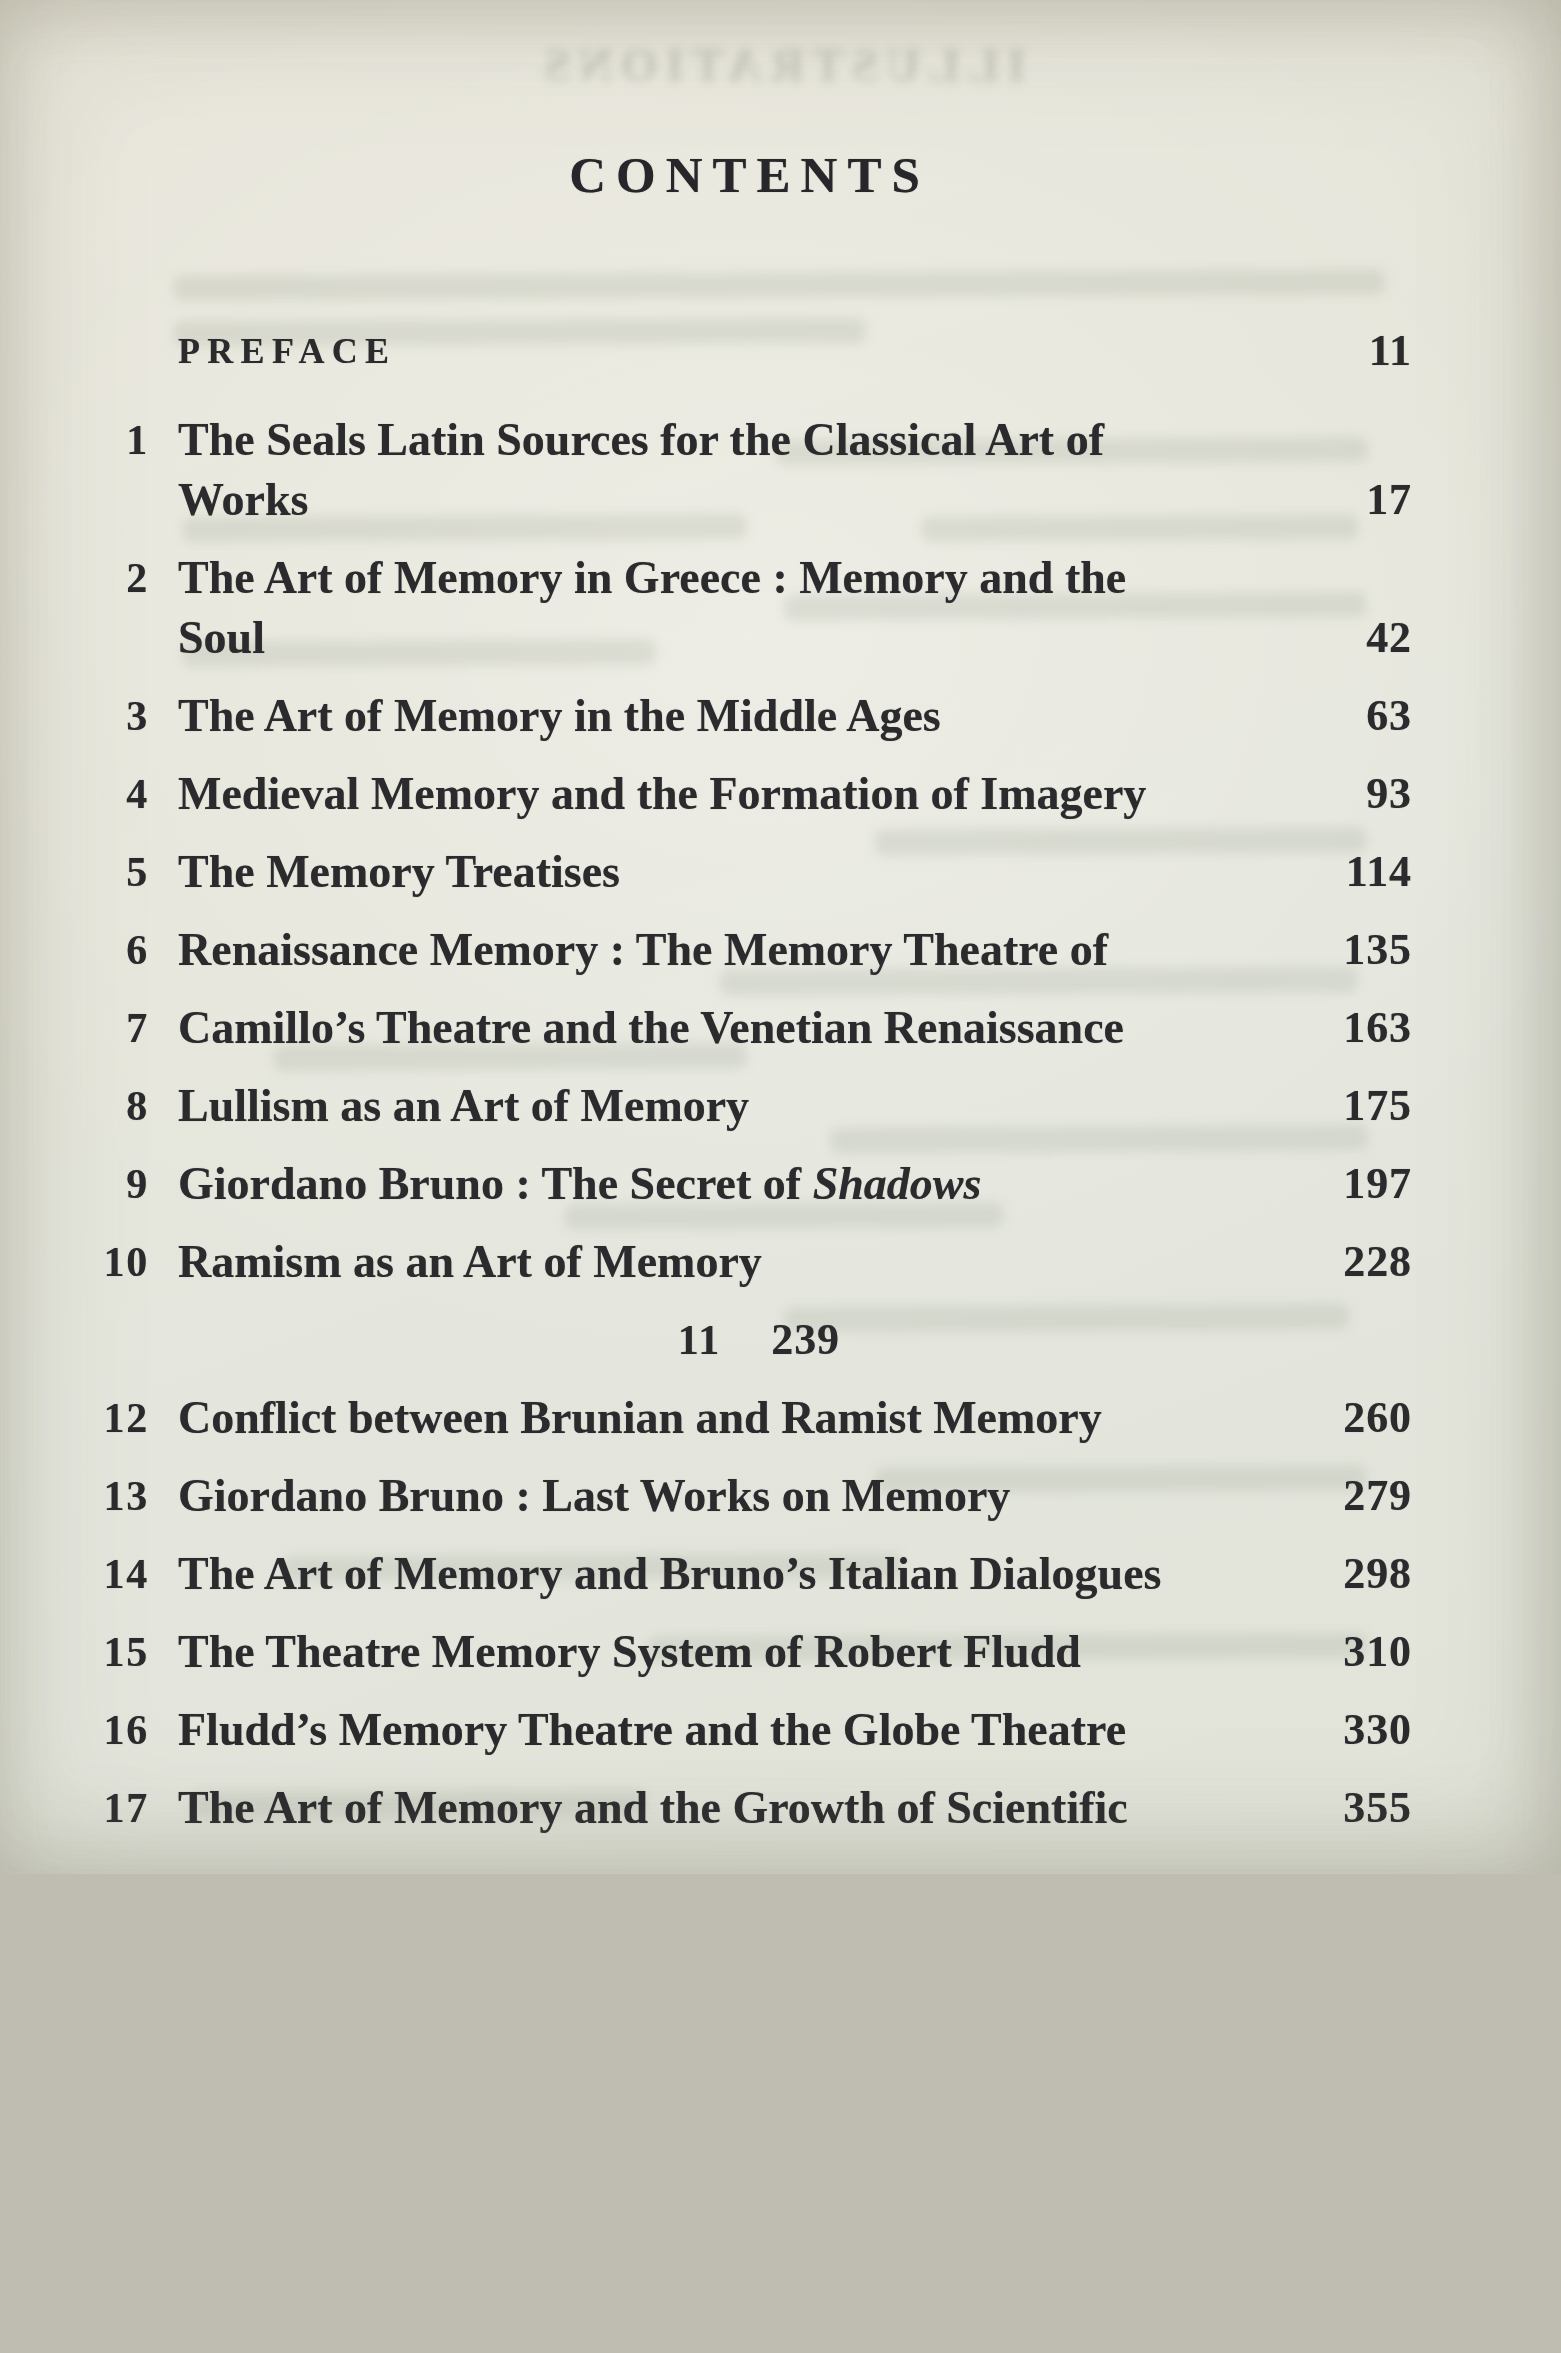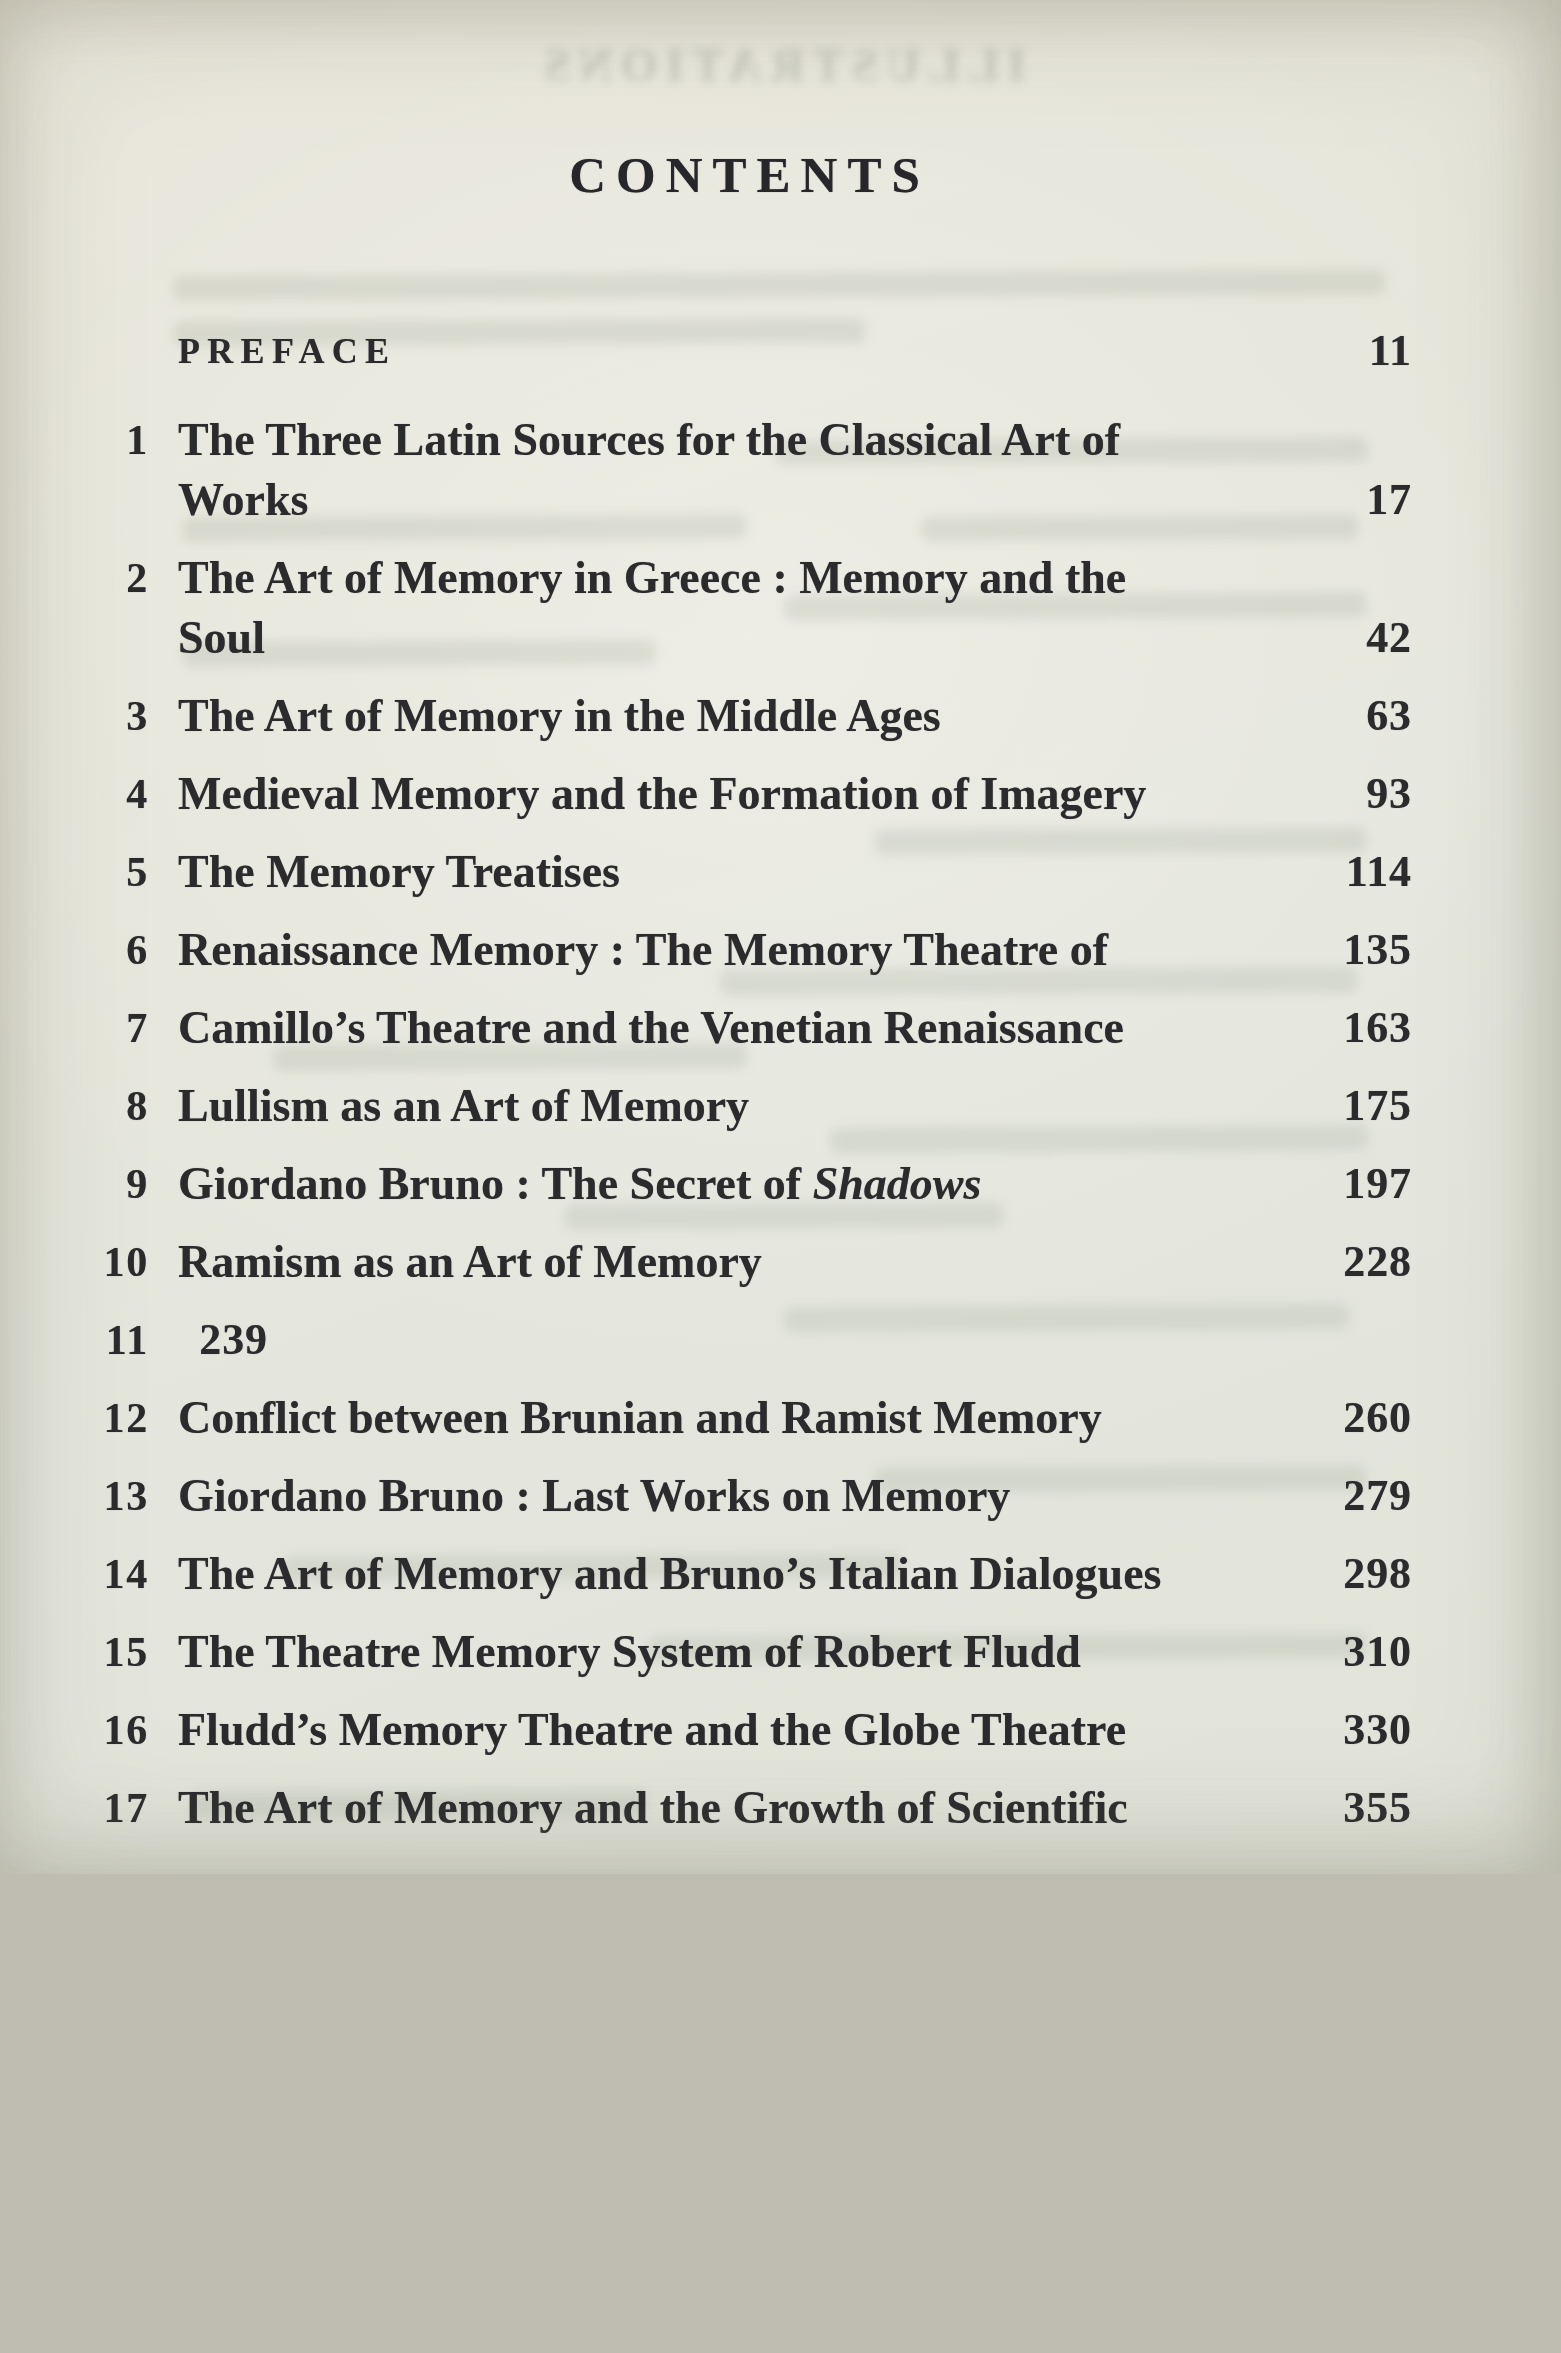--- a/index.html
+++ b/index.html
@@ -50,20 +50,21 @@
     letter-spacing:10px;
     color:#27272b;
     text-shadow:0 0 0.9px rgba(40,40,48,0.55);
   }
   .toc{margin-top:113px;}
   .row{
     display:flex;align-items:flex-end;
     margin-bottom:18px;
     font-size:46px;line-height:60px;font-weight:700;
     text-shadow:0 0 0.9px rgba(40,40,48,0.45);
+    justify-content:center;
   }
   .num{
     flex:none;width:62px;text-align:right;
     align-self:flex-start;
     font-size:42px;letter-spacing:1.8px;
   }
   .title{flex:1;margin-left:29px;min-width:0;}
   .t1{white-space:nowrap;}
   .t1 i{font-weight:700;}
   .l2{display:block;white-space:nowrap;}
@@ -113,21 +114,21 @@
     <div class="toc">
 
       <div class="row caps gap-preface">
         <span class="num"></span>
         <span class="title"><span class="t1"><span>PREFACE</span><i></i></span><span class="l2"></span></span>
         <span class="pageno">11</span>
       </div>
 
       <div class="row">
         <span class="num">1</span>
-        <span class="title"><span class="t1"><span>The Three Latin Sources for the Classical Art of</span><i></i></span><span class="l2">Works</span></span>
+        <span class="title"><span class="t1"><span>The Seals Latin Sources for the Classical Art of</span><i></i></span><span class="l2">Works</span></span>
         <span class="pageno">17</span>
       </div>
 
       <div class="row">
         <span class="num">2</span>
         <span class="title"><span class="t1"><span>The Art of Memory in Greece : Memory and the</span><i></i></span><span class="l2">Soul</span></span>
         <span class="pageno">42</span>
       </div>
 
       <div class="row">

